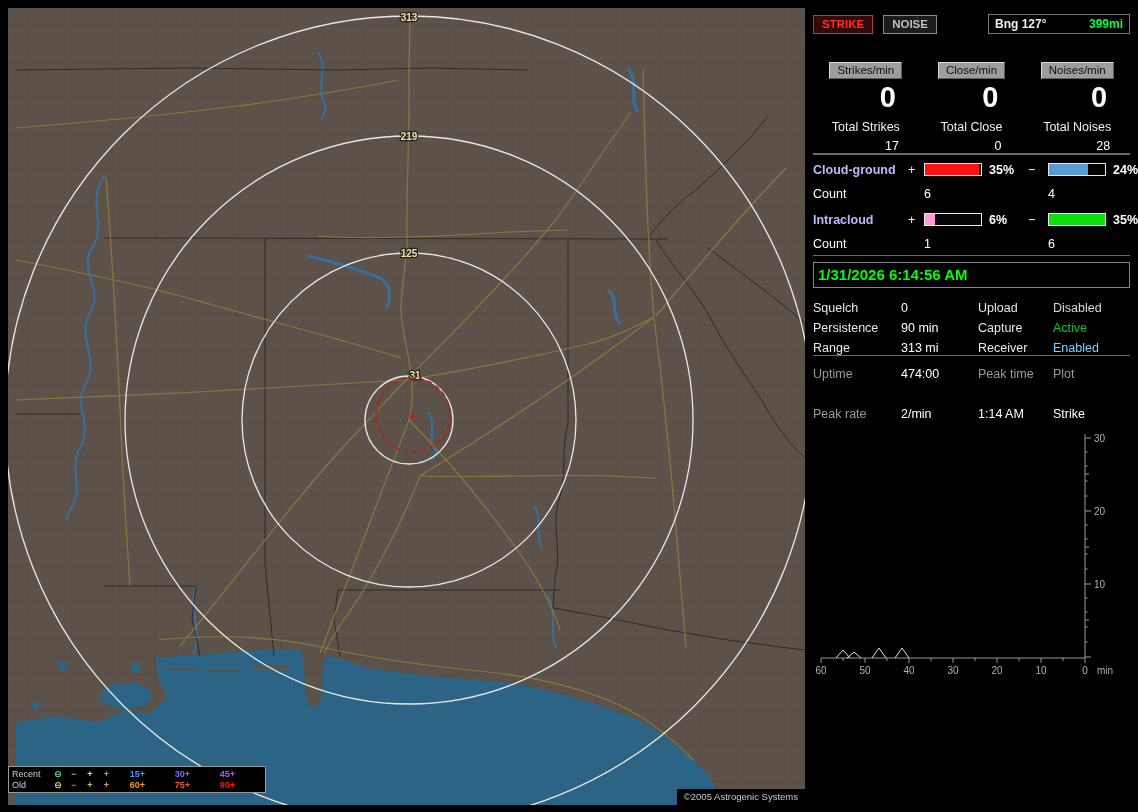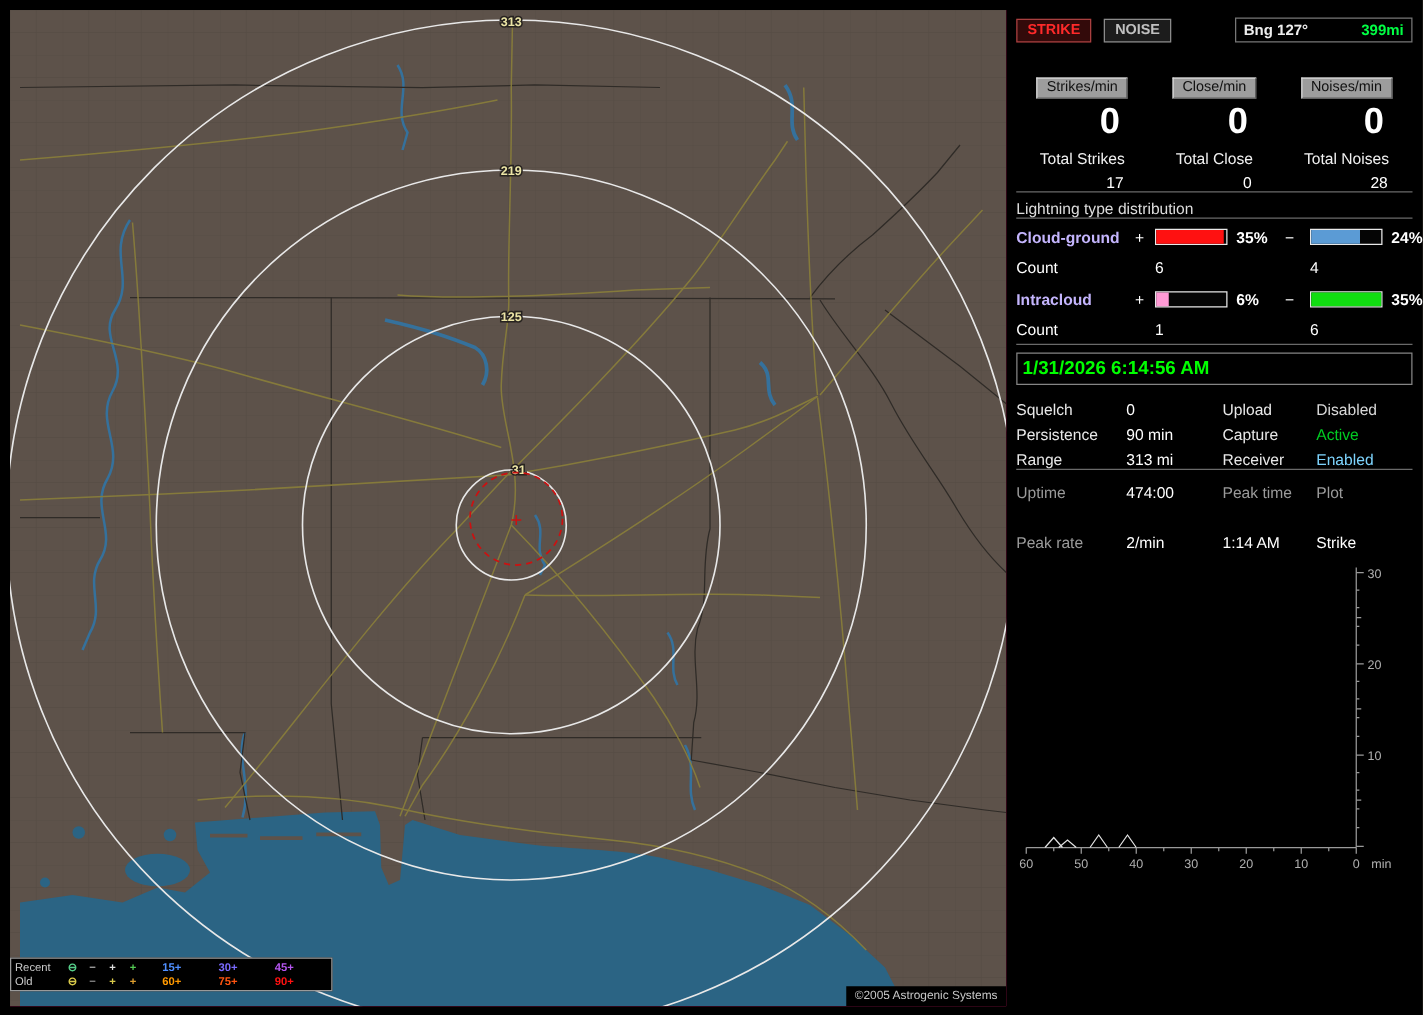--- a/index.html
+++ b/index.html
@@ -1,20 +1,20 @@
 <!DOCTYPE html>
 <html><head>
 <meta charset="utf-8">
 <style>
   html,body{margin:0;padding:0;background:#000;}
   body{width:1138px;height:812px;position:relative;overflow:hidden;
        font-family:"Liberation Sans",sans-serif;-webkit-font-smoothing:antialiased;}
 
   
-  .map{position:absolute;left:8px;top:8px;width:797px;height:797px;background:#be185d;overflow:hidden;}
+  .map{position:absolute;left:8px;top:8px;width:797px;height:797px;background:#f97316;overflow:hidden;}
   .map svg{position:absolute;left:0;top:0;}
   .ring-label{font-size:10px;font-weight:bold;fill:#ece5a6;stroke:#26221f;stroke-width:2.5px;
               paint-order:stroke;text-anchor:middle;font-family:"Liberation Sans",sans-serif;}
   .copyright{position:absolute;right:0;bottom:0;background:#000;color:#c8c8c8;
              font-size:9.5px;padding:2px 7px 3px;}
 
   
   .legend{position:absolute;left:0;bottom:12px;width:250px;background:#000;
           border:1px solid #9a9a9a;padding:2px 3px;font-size:9px;color:#ccc;line-height:10.5px;}
   .lg-row{display:grid;grid-template-columns:38px 16px 16px 16px 17px 45px 45px 45px;align-items:center;}
@@ -228,21 +228,20 @@
       <button class="rate-badge">Noises/min</button>
       <div class="rate-stack">
         <div class="rate-zero">0</div>
         <div class="total-label">Total Noises</div>
         <div class="total-value">28</div>
       </div>
     </div>
   </div>
 
   <hr class="sep sep1">
-  <div class="dist-header">Lightning type distribution</div>
   <hr class="sep dist-underline">
 
   <div class="dist-row">
     <span class="dist-name">Cloud-ground</span>
     <span class="sign">+</span>
     <span class="bar">
         <span class="bar-fill" style="width:97%;background:#ff1111"></span>
       </span>
     <span class="pct">35%</span>
     <span class="sign">−</span>

